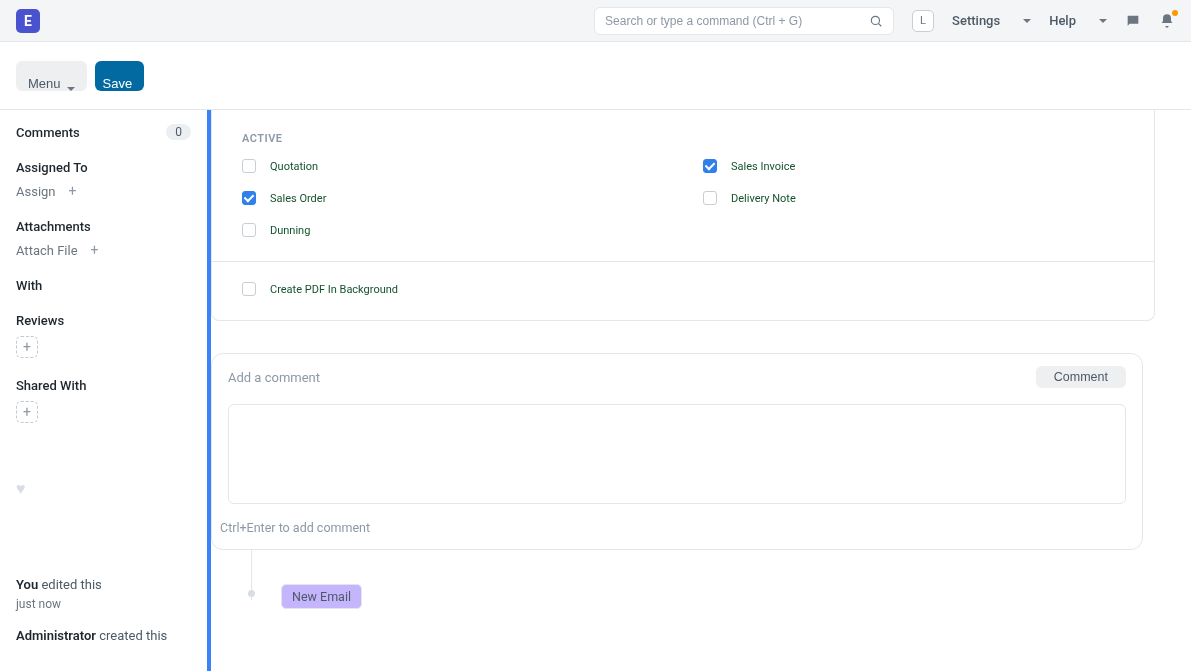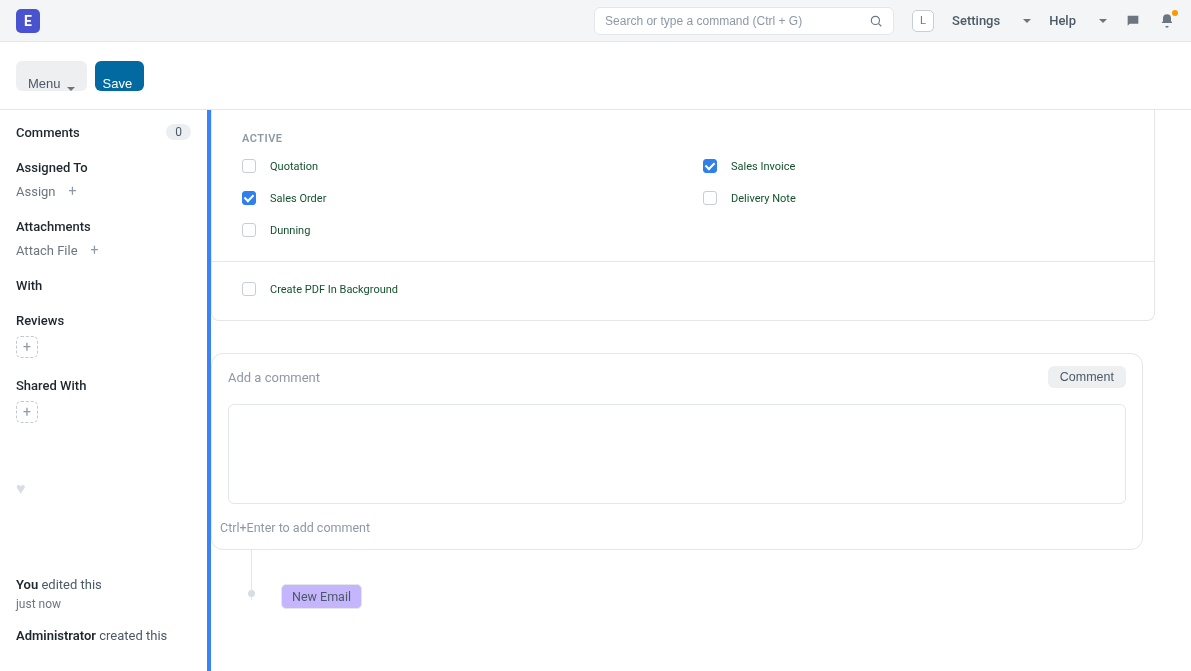--- a/index.html
+++ b/index.html
@@ -180,21 +180,21 @@
   }
   .comment-head {
     display: flex; justify-content: space-between; align-items: center;
     padding: 12px 16px;
     color: #8d99a6;
     font-size: 13px;
   }
   .comment-btn {
     background: #edeff1;
     color: #4C5A67;
-    padding: 4px 12px;
+    padding: 4px 18px;
     border-radius: 6px;
     font-size: 12.5px;
     border: none;
     cursor: pointer;
     text-align: center;
   }
   .comment-textarea {
     margin: 4px 16px 10px;
     border: 1px solid #e3e7ea;
     border-radius: 6px;

